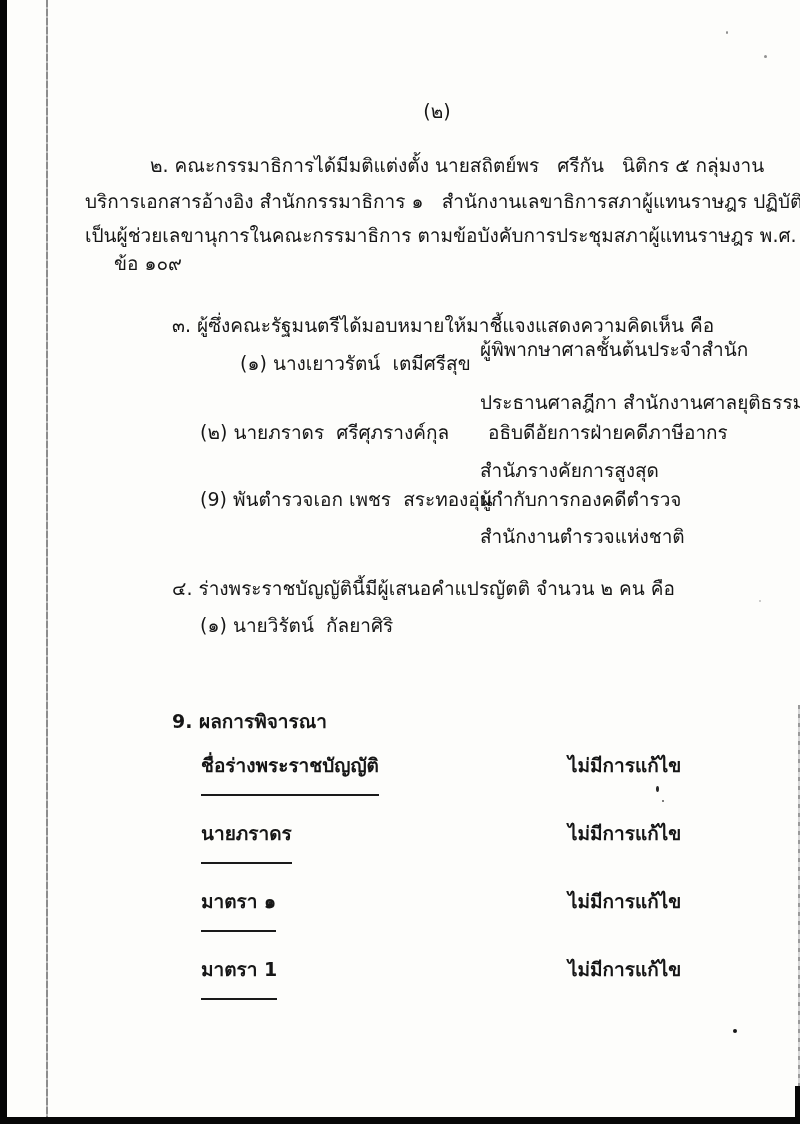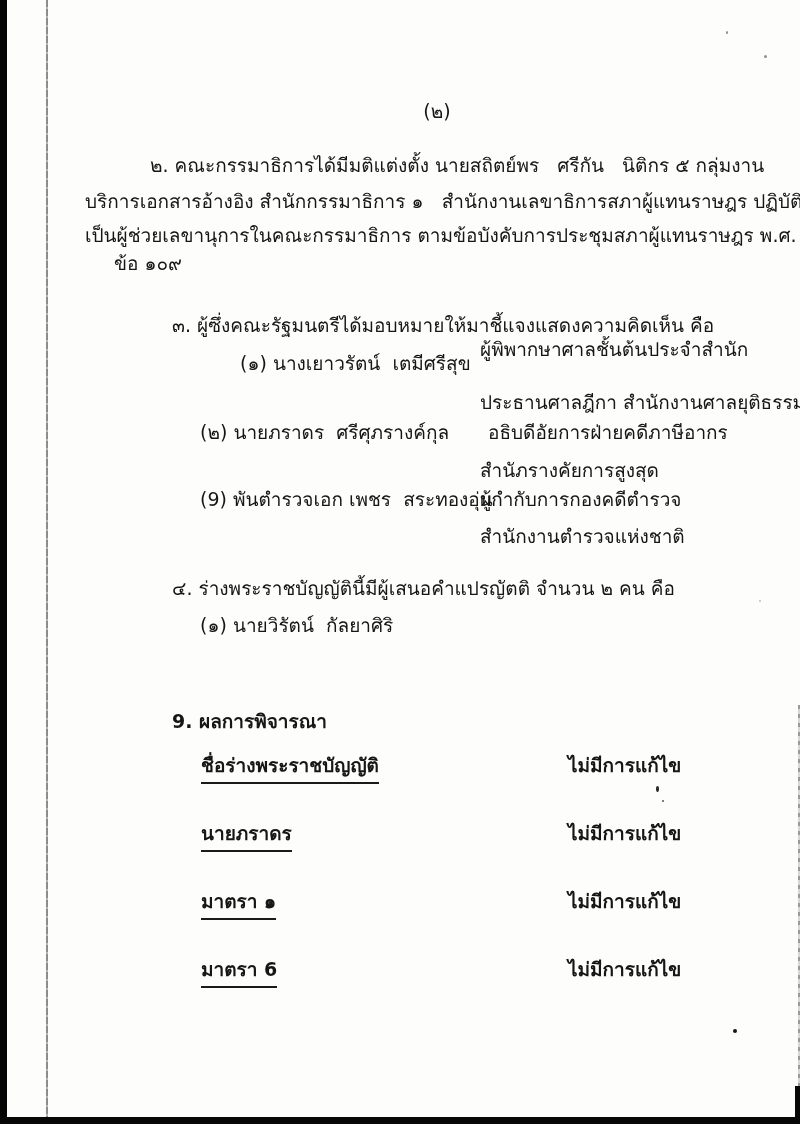--- a/index.html
+++ b/index.html
@@ -15,21 +15,21 @@
   .left-scan-bar   { position:absolute; left:0; top:0; width:7px; height:1124px; background:#050505; }
   .punch-line      { position:absolute; left:46px; top:0; width:2px; height:1124px;
                      background:repeating-linear-gradient(to bottom,#8d8d8d 0 7px,#b9b9b9 7px 9px); }
   .bottom-scan-bar { position:absolute; left:0; top:1117px; width:800px; height:7px; background:#070707; }
   .right-scan-bar  { position:absolute; left:795px; top:1086px; width:5px; height:38px; background:#070707; }
   .right-faint-line{ position:absolute; left:798px; top:705px; width:2px; height:381px;
                      background:repeating-linear-gradient(to bottom,#9a9a9a 0 4px,#d6d6d6 4px 9px); }
   
   .t  { position:absolute; white-space:pre; font-size:19px; line-height:26px; color:#161616; }
   .b  { font-weight:bold; }
-  .ul { border-bottom:2px solid #1a1a1a; padding-bottom:4px; }
+  .ul { border-bottom:2px solid #1a1a1a; padding-bottom:16px; }
   .center { text-align:center; }
   
   .speck { position:absolute; border-radius:50%; }
   .sp1 { left:656px; top:786px; width:3px;  height:6px; background:#2a2a2a; }
   .sp2 { left:662px; top:800px; width:2px;  height:2px; background:#555; }
   .sp3 { left:733px; top:1029px; width:4px; height:4px; background:#161616; }
   .sp4 { left:726px; top:31px;  width:2px;  height:3px; background:#8a8a8a; }
   .sp5 { left:764px; top:55px;  width:3px;  height:3px; background:#909090; }
   .sp6 { left:759px; top:600px; width:2px;  height:2px; background:#bdbdbd; }
 </style>
@@ -72,21 +72,21 @@
 
   <div class="t b ul" style="left:201px; top:752px;">ชื่อร่างพระราชบัญญัติ</div>
   <div class="t b" style="left:568px; top:752px;">ไม่มีการแก้ไข</div>
 
   <div class="t b ul" style="left:201px; top:820px;">นายภราดร</div>
   <div class="t b" style="left:568px; top:820px;">ไม่มีการแก้ไข</div>
 
   <div class="t b ul" style="left:201px; top:888px;">มาตรา ๑</div>
   <div class="t b" style="left:568px; top:888px;">ไม่มีการแก้ไข</div>
 
-  <div class="t b ul" style="left:201px; top:956px;">มาตรา 6</div>
+  <div class="t b ul" style="left:201px; top:956px;">มาตรา 1</div>
   <div class="t b" style="left:568px; top:956px;">ไม่มีการแก้ไข</div>
 
   <div class="speck sp1"></div>
   <div class="speck sp2"></div>
   <div class="speck sp3"></div>
   <div class="speck sp4"></div>
   <div class="speck sp5"></div>
   <div class="speck sp6"></div>
 
 </div>

